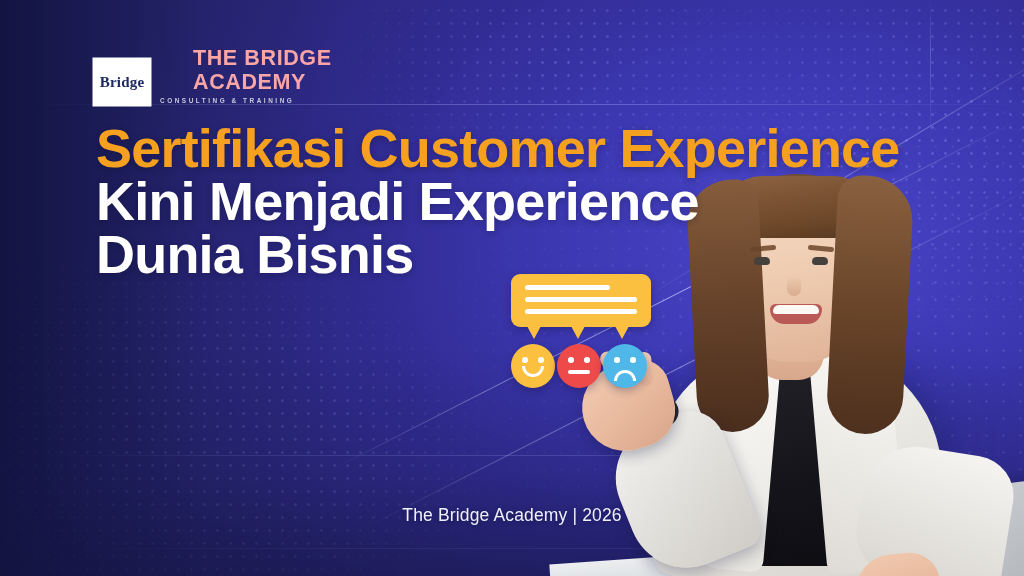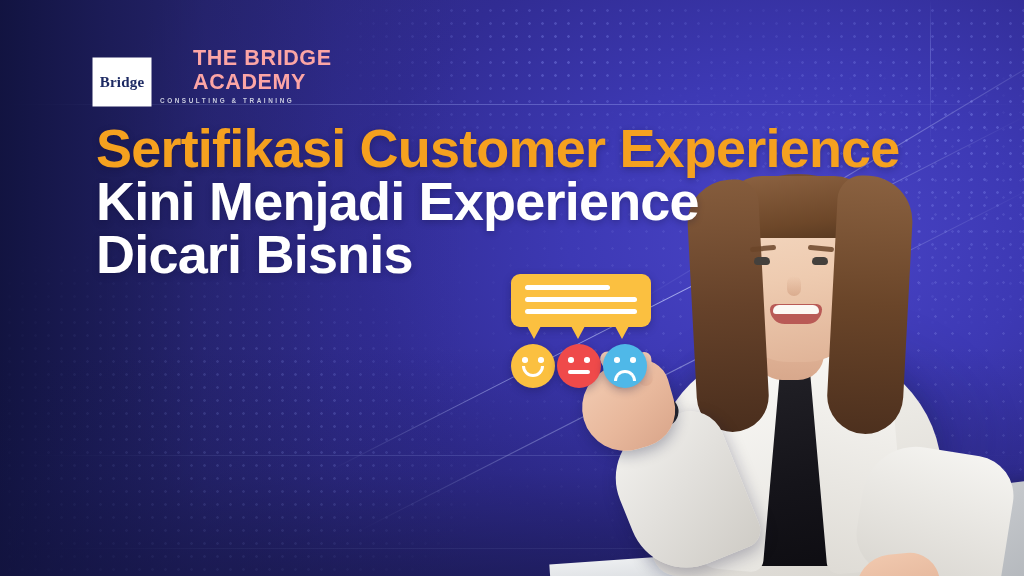--- a/index.html
+++ b/index.html
@@ -327,21 +327,21 @@
     <div class="logo-text">
       <div class="logo-l1">THE BRIDGE</div>
       <div class="logo-l2">ACADEMY</div>
       <div class="logo-tag">CONSULTING &amp; TRAINING</div>
     </div>
   </div>
 
   <div class="headline">
     <div class="hl-line accent">Sertifikasi Customer Experience</div>
     <div class="hl-line">Kini Menjadi Experience</div>
-    <div class="hl-line">Dicari Bisnis</div>
+    <div class="hl-line">Dunia Bisnis</div>
   </div>
 
   <div class="feedback">
     <div class="bubble">
       <div class="bubble-line bl1"></div>
       <div class="bubble-line bl2"></div>
       <div class="bubble-line bl3"></div>
     </div>
     <div class="tail t1"></div>
     <div class="tail t2"></div>
@@ -357,14 +357,15 @@
       <div class="eye eye-r"></div>
       <div class="mouth-flat"></div>
     </div>
     <div class="face f-sad">
       <div class="eye eye-l"></div>
       <div class="eye eye-r"></div>
       <div class="mouth-frown"></div>
     </div>
   </div>
 
+  <div class="footer">The Bridge Academy | 2026</div>
 
 </div>
 
 </body></html>

